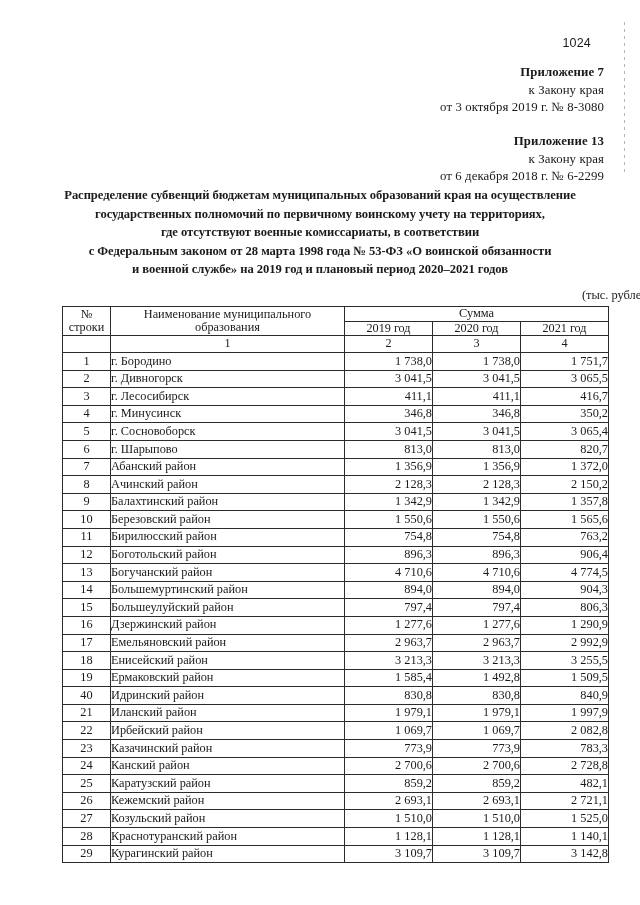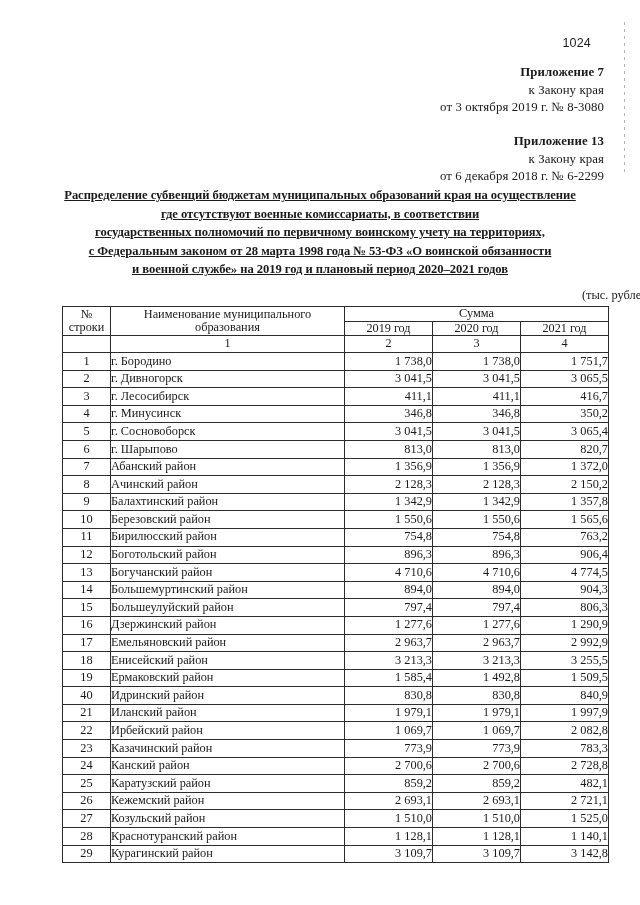--- a/index.html
+++ b/index.html
@@ -69,21 +69,20 @@
   .doc-title {
     position: absolute;
     top: 186px;
     left: 46px;
     width: 548px;
     text-align: center;
     font-size: 12.6px;
     font-weight: bold;
     line-height: 18.5px;
     letter-spacing: -0.05px;
-    text-decoration: underline;
   }
 
   .units {
     position: absolute;
     top: 288px;
     left: 0;
     width: 608px;
     text-align: right;
     font-size: 12.4px;
     padding-left: 44px;
@@ -176,22 +175,22 @@
   </div>
 
   <div class="ref-block second">
     <div class="ref-title">Приложение 13</div>
     <div class="ref-line">к Закону края</div>
     <div class="ref-line">от 6 декабря 2018 г.  № 6-2299</div>
   </div>
 
   <div class="doc-title">
     <div>Распределение субвенций бюджетам муниципальных образований края на осуществление</div>
+    <div>государственных полномочий по первичному воинскому учету на территориях,</div>
     <div>где отсутствуют военные комиссариаты, в соответствии</div>
-    <div>государственных полномочий по первичному воинскому учету на территориях,</div>
     <div>с Федеральным законом от 28 марта 1998 года № 53-ФЗ «О воинской обязанности</div>
     <div>и военной службе» на 2019 год и плановый период 2020–2021 годов</div>
   </div>
 
   <div class="units">(тыс. рублей)</div>
 
   <table class="budget">
     <colgroup>
       <col class="c-num">
       <col class="c-name">

